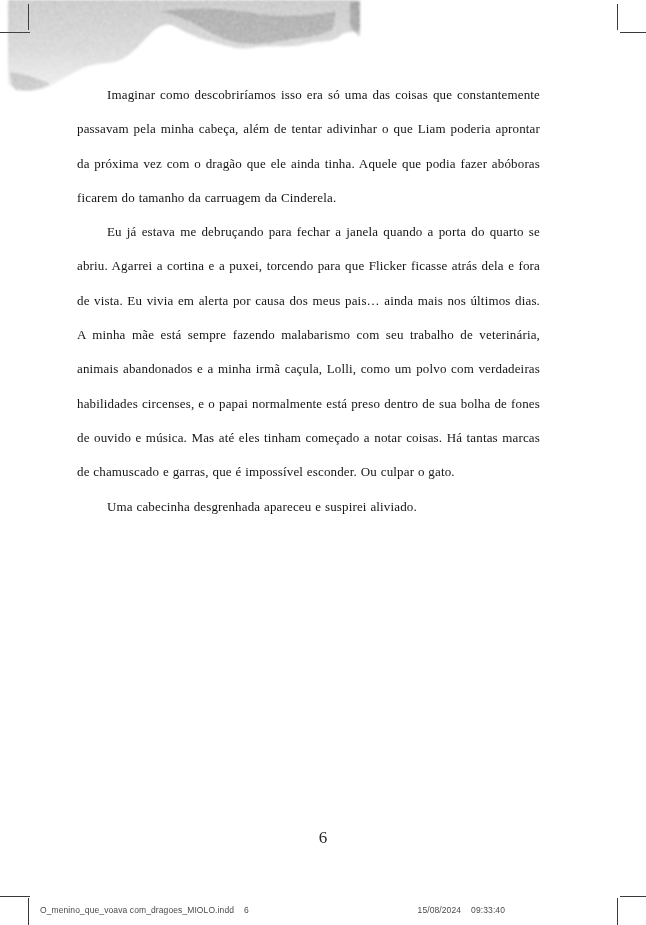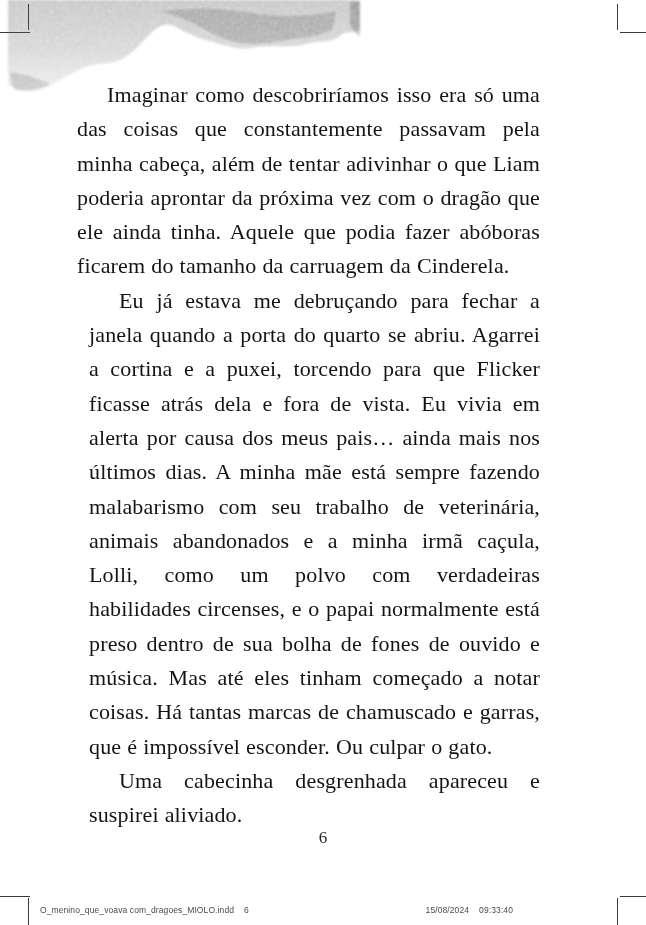--- a/index.html
+++ b/index.html
@@ -48,29 +48,29 @@
   .page-body {
     position: absolute;
     left: 77px;
     top: 78px;
     width: 463px;
   }
   .para {
     margin: 0;
     text-align: justify;
     text-align-last: left;
-    font-size: 22px;
+    font-size: 13px;
     line-height: 34.3px;
     letter-spacing: 0.15px;
     word-spacing: 0.4px;
     text-indent: 30px;
     color: #141414;
     hyphens: manual;
   }
-  .para + .para { margin-top: 0px; margin-left: 12px; }
+  .para + .para { margin-top: 0px; }
 
   
   .folio {
     position: absolute;
     left: 0;
     top: 828px;
     width: 646px;
     text-align: center;
     font-size: 17px;
     color: #2a2a2a;
@@ -90,21 +90,21 @@
   }
   .slug-left {
     position: absolute;
     left: 40px;
     top: 0;
     white-space: nowrap;
   }
   .slug-left .slug-page { margin-left: 10px; }
   .slug-right {
     position: absolute;
-    right: 29px;
+    right: 37px;
     top: 0;
     white-space: nowrap;
   }
   .slug-right .slug-time { margin-left: 10px; }
 </style>
 </head>
 <body>
 
 <div class="crop-mark crop-v cm-tl-v"></div>
 <div class="crop-mark crop-h cm-tl-h"></div>

